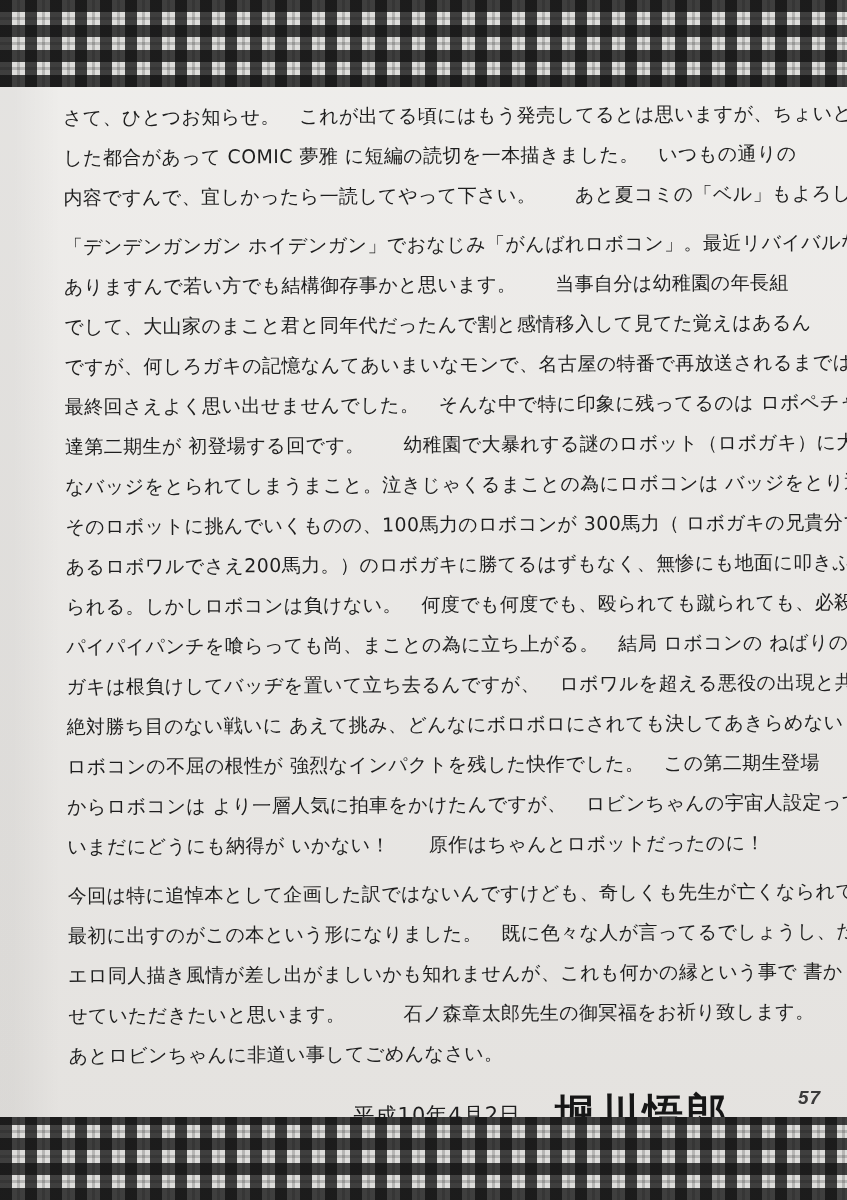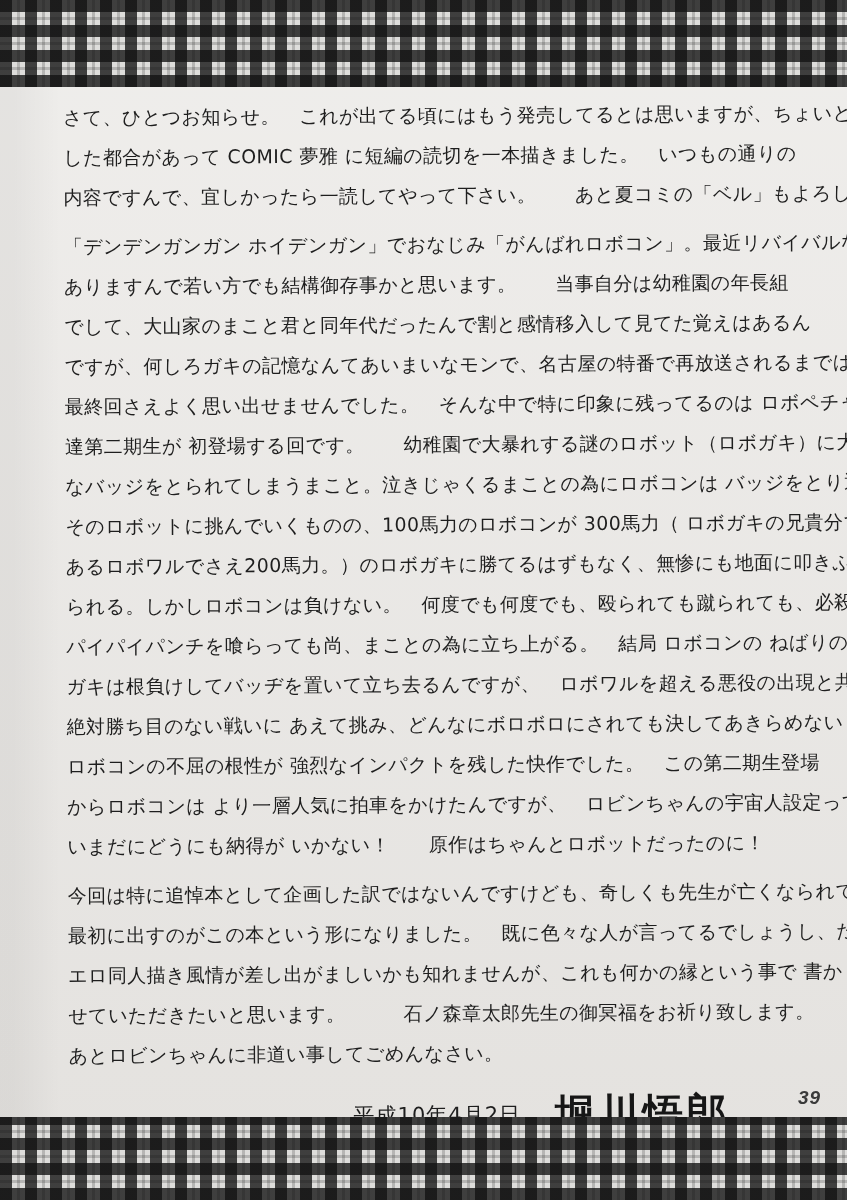--- a/index.html
+++ b/index.html
@@ -102,18 +102,18 @@
         <div class="hand">あとロビンちゃんに非道い事してごめんなさい。</div>
       </div>
 
       <div class="signature-row">
         <span class="sig-date">平成10年4月2日</span>
         <span class="sig-name">堀川悟郎</span>
       </div>
 
     </div>
 
-    <div class="page-number">39</div>
+    <div class="page-number">57</div>
   </div>
 
   <div class="plaid plaid-bottom"></div>
 
 </div>
 
 </body></html>

